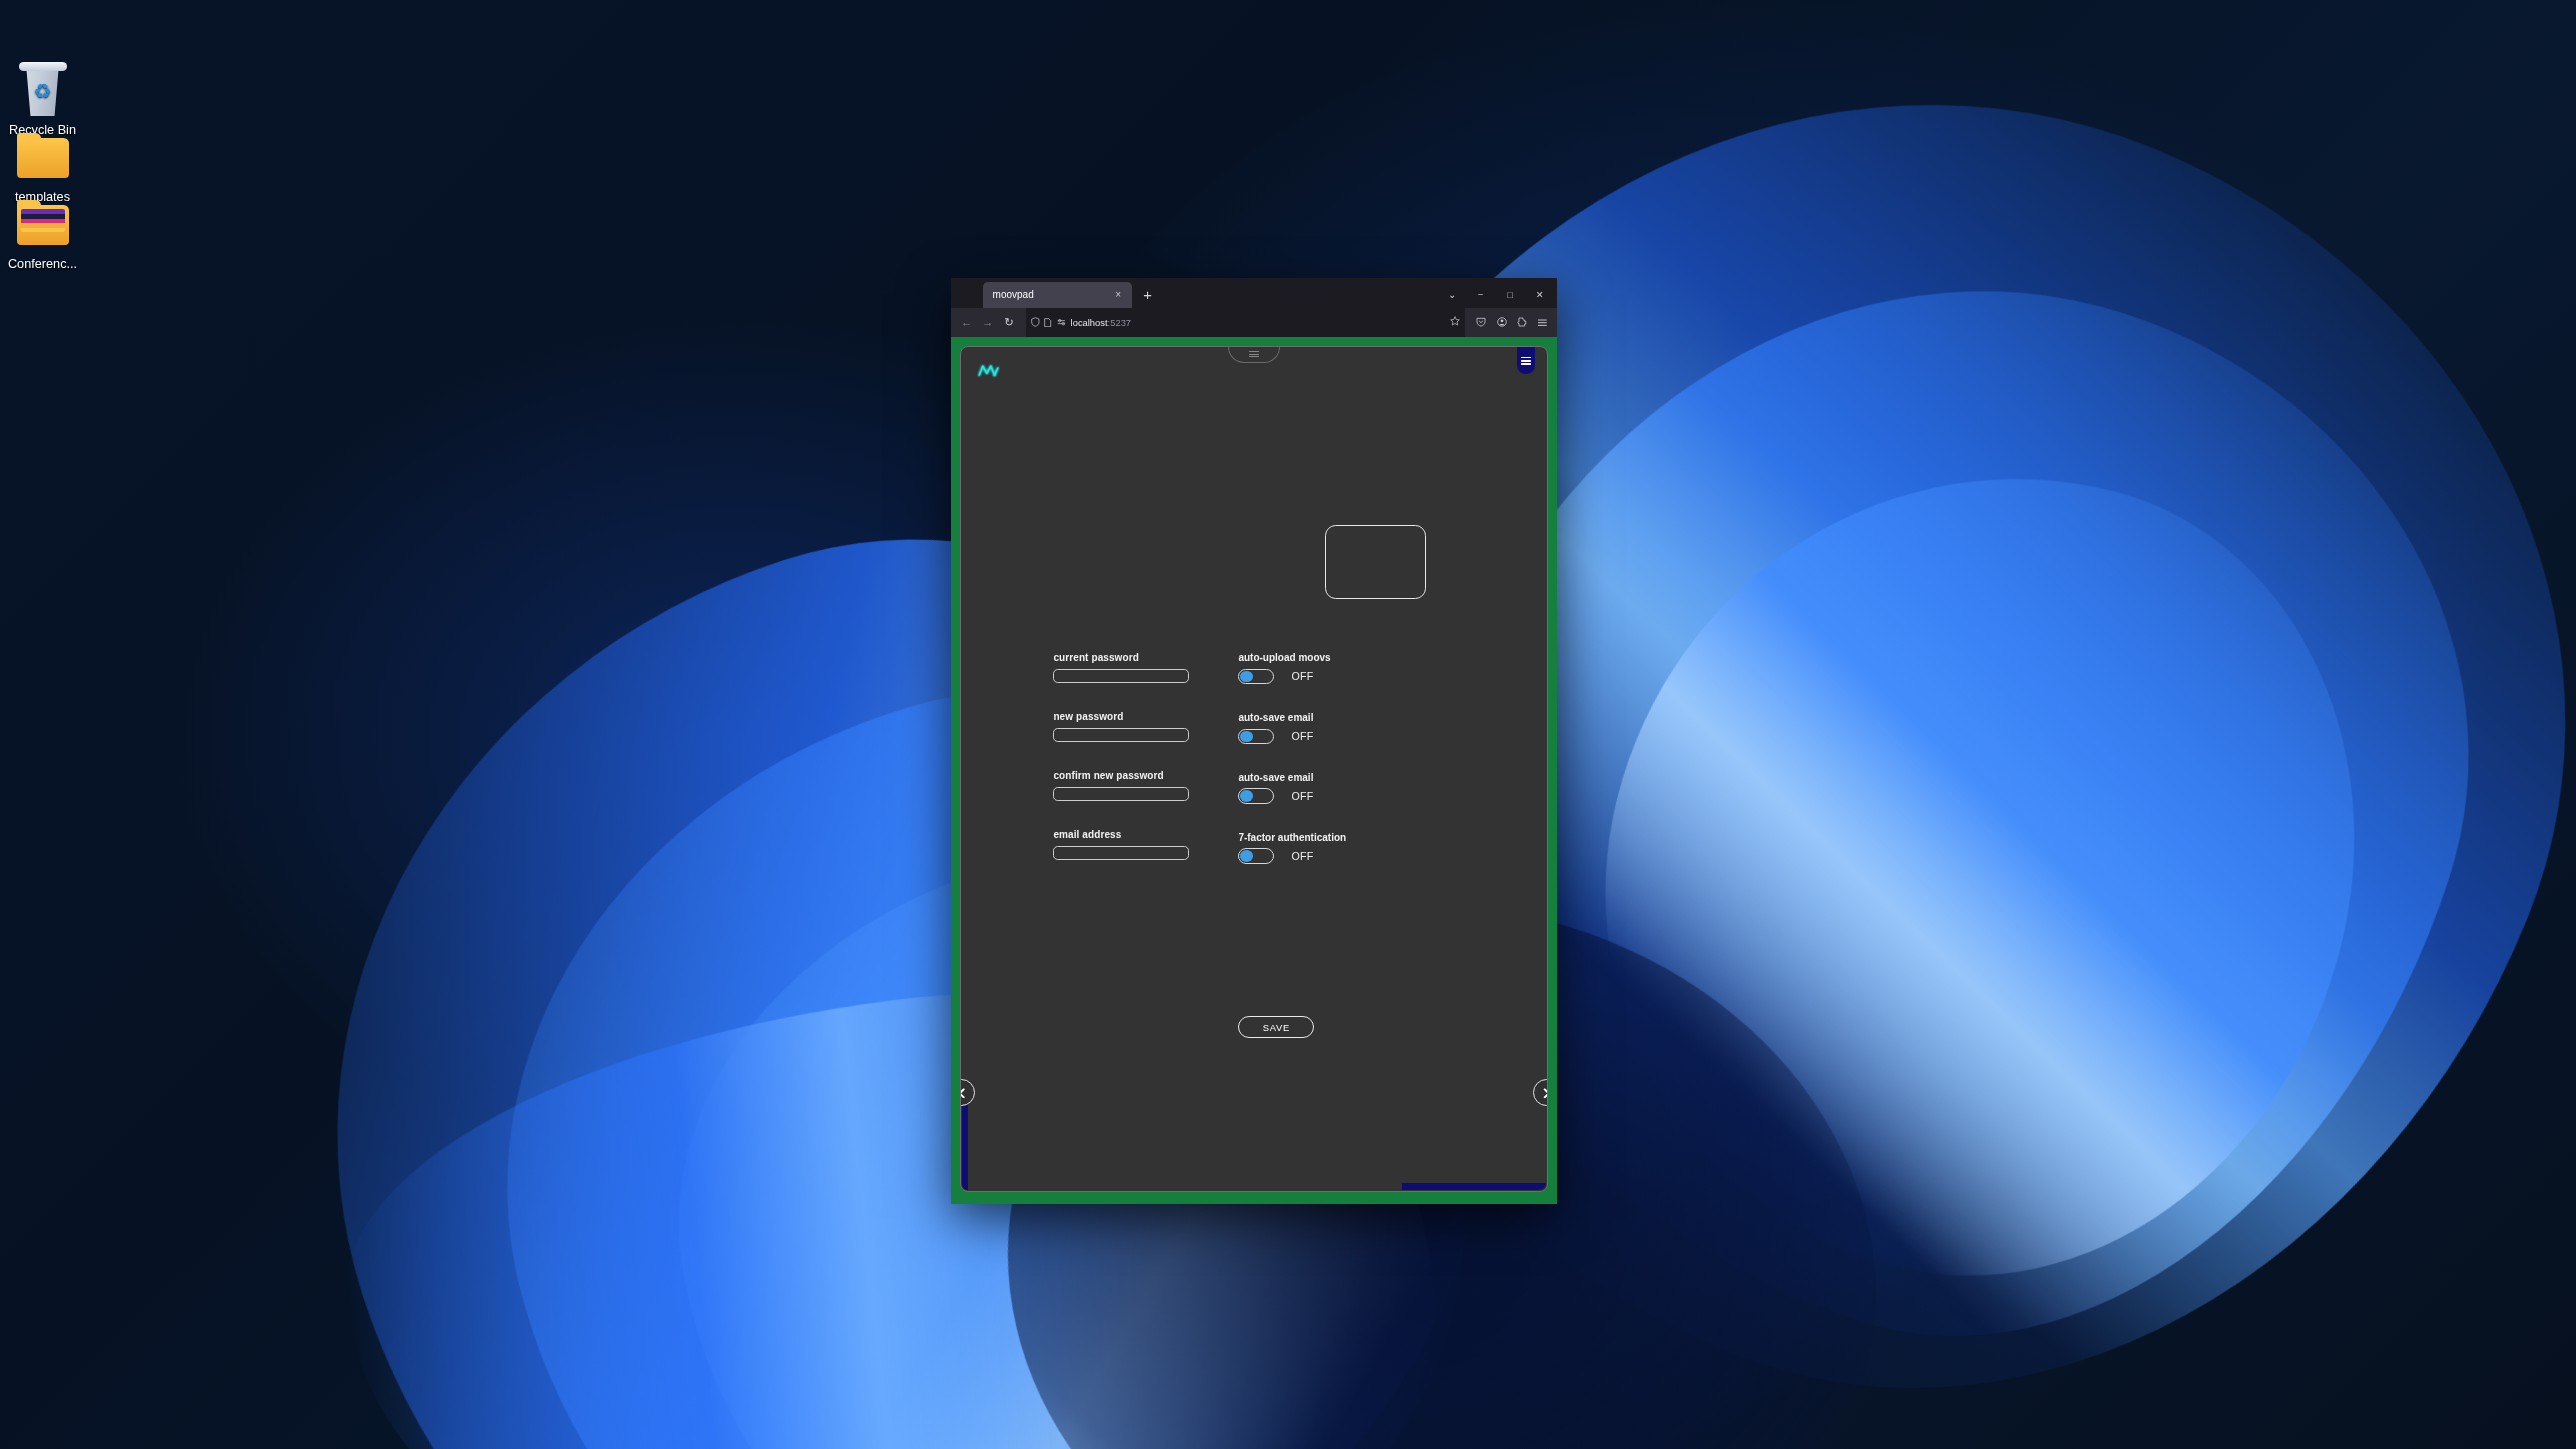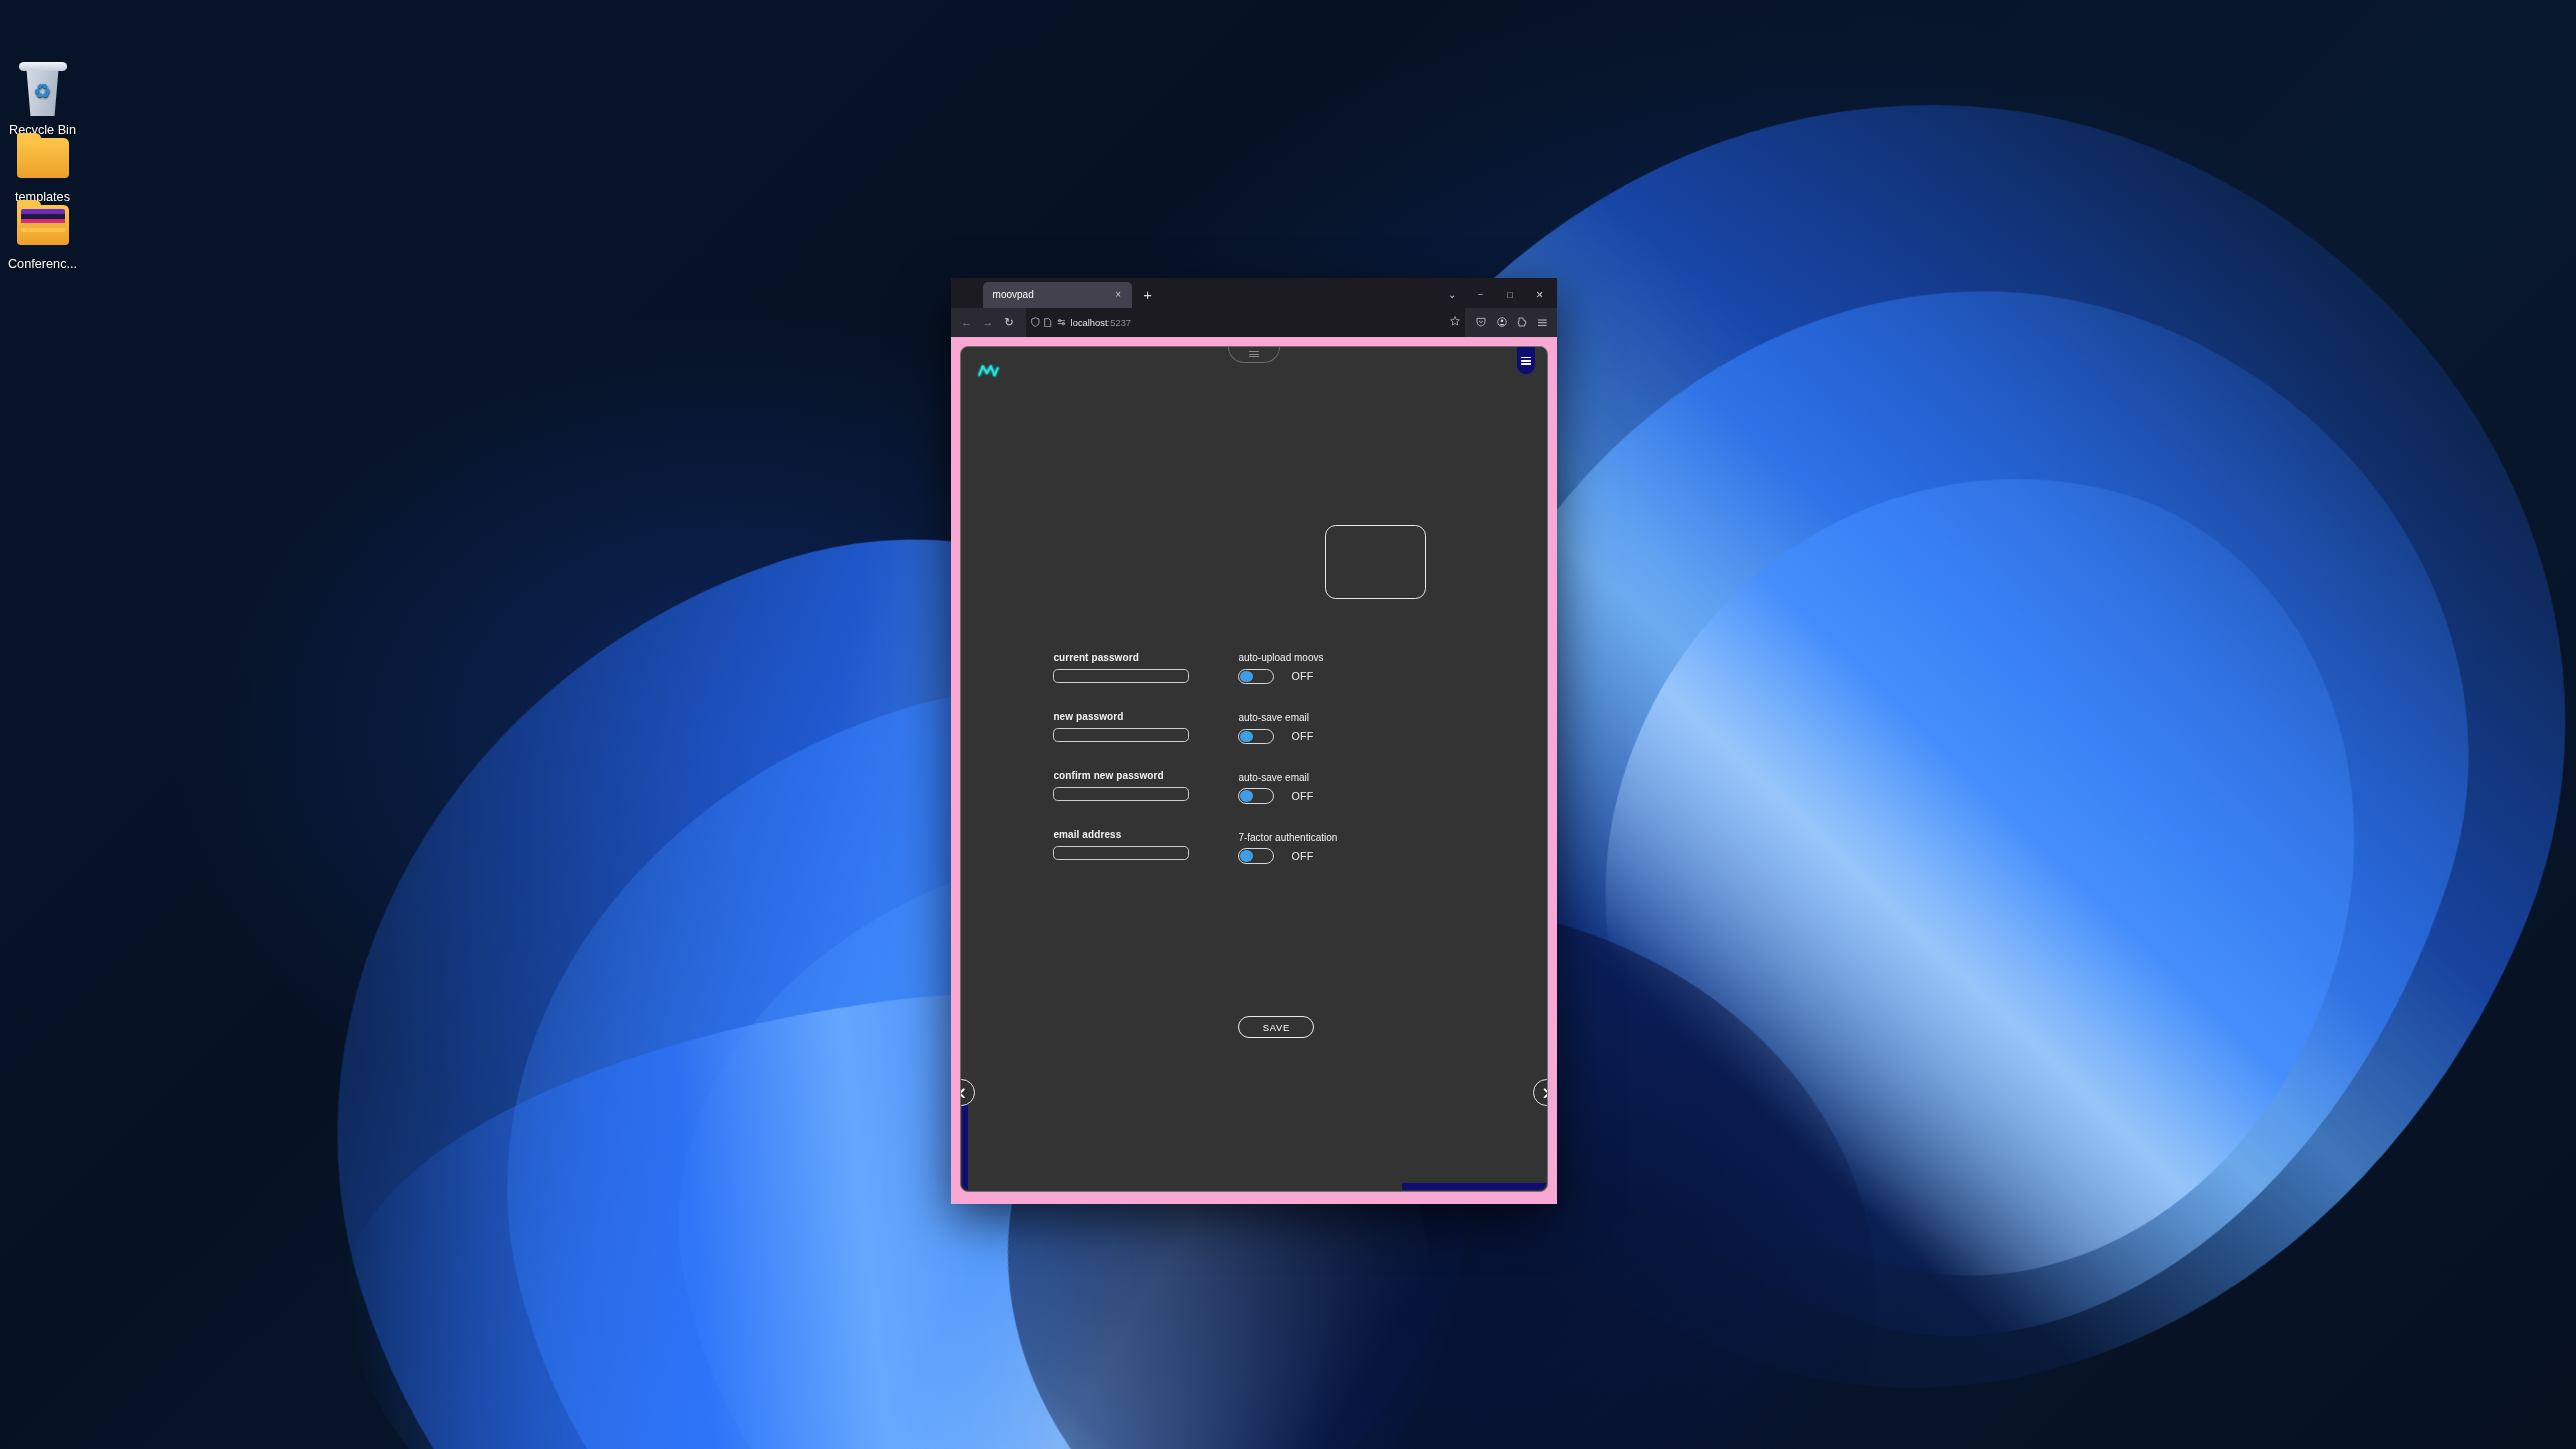--- a/index.html
+++ b/index.html
@@ -160,21 +160,21 @@
     flex:1; height:36px; margin:0 5.4px; background:#1c1b22; border-radius:3.4px;
     display:flex; align-items:center; padding:0 5.4px; gap:4.7px;
   }
   .url-ico { color:#c8c7cf; font-size:8.7px; display:flex; align-items:center; }
   .url-text { flex:1; color:#e6e6ea; font-size:9.4px; white-space:nowrap; }
   .url-text .port { color:#8f8f9a; }
   .url-star { color:#c8c7cf; font-size:9.4px; }
   .tool-btn { width:19px; height:19px; display:flex; align-items:center; justify-content:center;
     color:#cfced6; font-size:10px; }
 
-  .viewport { flex:1; background:#f9a8d4; padding:9.4px 9.4px 12px 9.4px; display:flex; }
+  .viewport { flex:1; background:#15803d; padding:9.4px 9.4px 12px 9.4px; display:flex; }
 
   
   .app {
     position:relative; flex:1; background:#333333;
     border:0.7px solid #6e6e6e; border-radius:8px;
     overflow:hidden;
   }
   .app-logo {
     position:absolute; left:16px; top:14.8px; width:23px; height:16px;
   }
@@ -211,21 +211,21 @@
     color:#f2f2f2; font-size:10px; font-weight:bold; margin-bottom:6px; letter-spacing:0.1px;
   }
   .field-input {
     width:136px; height:14px;
     background:#333333; border:0.9px solid #cdcdcd; border-radius:4.7px;
     outline:none; color:#ffffff; font-size:8.7px; padding:0 5.4px;
     font-family:"Liberation Sans", sans-serif;
   }
 
   .toggle-row { margin-bottom:28px; }
-  .toggle-label { color:#f2f2f2; font-size:10px; font-weight:normal; margin-bottom:5.4px; }
+  .toggle-label { color:#f2f2f2; font-size:10px; font-weight:bold; margin-bottom:5.4px; }
   .toggle-line { display:flex; align-items:center; gap:17px; }
   .switch {
     width:36px; height:15.4px; border:0.9px solid #d8d8d8; border-radius:8px;
     position:relative; background:#333333;
   }
   .knob {
     position:absolute; left:1px; top:1px; width:12.7px; height:11.4px;
     border-radius:50%; background:#3f9de6;
   }
   .toggle-state { color:#f0f0f0; font-size:10.7px; letter-spacing:0.2px; }

